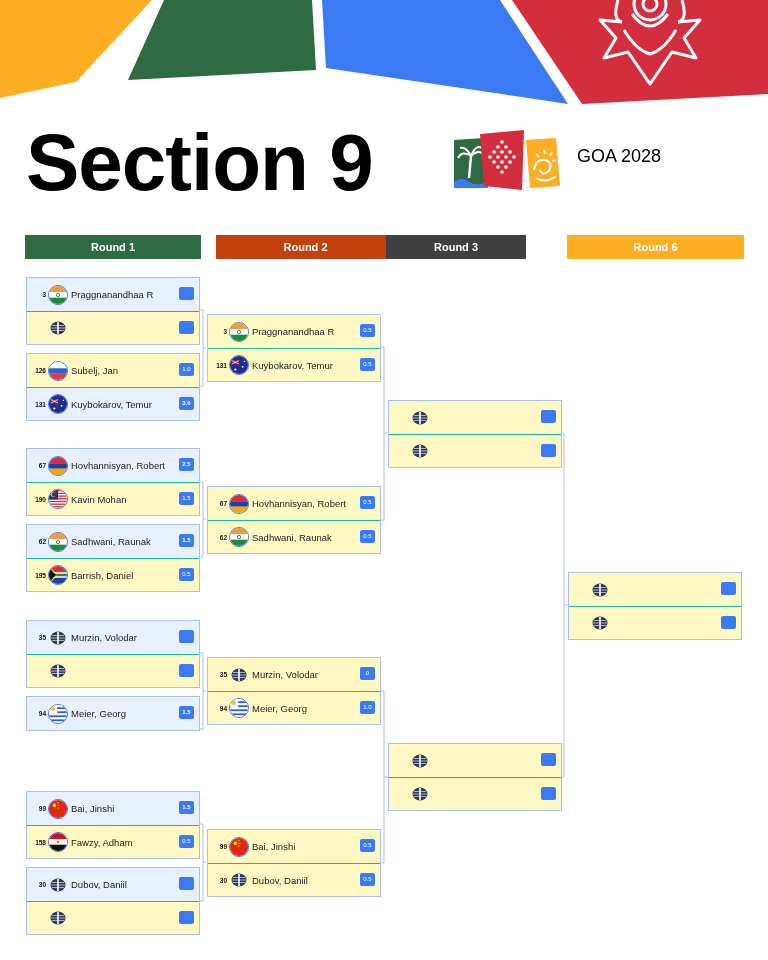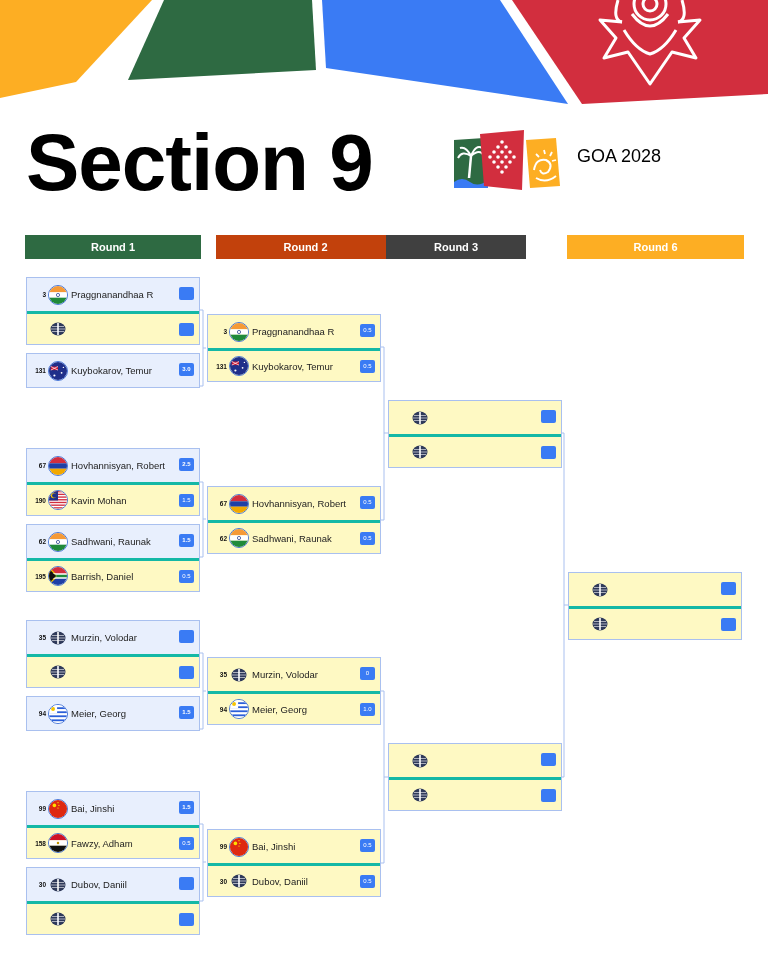--- a/index.html
+++ b/index.html
@@ -15,21 +15,21 @@
   .logo-text { position: absolute; left: 127px; top: 20px; }
   .logo-line1 { font-size: 19px; font-weight: 700; color: #000; letter-spacing: -0.5px; line-height: 20px; }
   .logo-line2 { font-size: 18px; font-weight: 400; color: #000; line-height: 20px; }
 
   .round-header { position: absolute; top: 235px; height: 24px; color: #fff; font-size: 11px; font-weight: 700; text-align: center; line-height: 24px; }
 
   .lines { position: absolute; left: 0; top: 0; width: 768px; height: 960px; pointer-events: none; }
 
   .match { position: absolute; width: 174px; border: 1px solid #a9c0ef; background: #fef9c3; }
   .slot { position: relative; height: 33px; display: flex; align-items: center; }
-  .slot + .slot { border-top: 3px solid #14b8a6; justify-content: flex-end; }
+  .slot + .slot { border-top: 1px solid #14b8a6; justify-content: flex-end; }
   .slot.win { background: #e8effd; }
   .seed { width: 19px; text-align: right; font-size: 6.5px; font-weight: 700; color: #111; margin-right: 2px; flex: none; }
   .flag { width: 20px; height: 20px; border-radius: 50%; flex: none; overflow: hidden; position: relative; border: 1.5px solid #4a78d8; }
   .flag svg { display: block; width: 100%; height: 100%; }
   .fide { width: 20px; height: 20px; flex: none; display: flex; align-items: center; justify-content: center; }
   .name { margin-left: 3px; font-size: 9.5px; color: #222; white-space: nowrap; flex: 1; }
   .score { position: absolute; right: 5px; top: 9px; width: 15px; height: 13px; background: #3a7bf4; border-radius: 2px; color: #fff; font-size: 6px; text-align: center; line-height: 13px; }
   .score.empty { width: 15px; height: 13px; top: 9px; }
   .score.bold { font-weight: 700; }
 </style>
@@ -138,20 +138,32 @@
           <path d="M8,1 L8,13" stroke="#fff" stroke-width="1.6"></path>
           <path d="M2,4.5 H14 M1,7 H15 M2,9.5 H14" stroke="#fff" stroke-width="0.6"></path>
         </svg>
       </span>
     <span class="name"></span>
     <span class="score empty"></span>
   </div>
 </div>
 
 <div class="match" style="left:26px;top:353px;">
+  <div class="slot">
+    <span class="seed">126</span>
+    <span class="flag">
+        <svg viewBox="0 0 20 20">
+          <rect width="20" height="7" fill="#fff"></rect>
+          <rect y="7" width="20" height="6" fill="#2b5fd9"></rect>
+          <rect y="13" width="20" height="7" fill="#e23a3a"></rect>
+        </svg>
+      </span>
+    <span class="name">Subelj, Jan</span>
+    <span class="score">1.0</span>
+  </div>
   <div class="slot win">
     <span class="seed">131</span>
     <span class="flag">
         <svg viewBox="0 0 20 20">
           <rect width="20" height="20" fill="#1f2f8a"></rect>
           <rect x="2" y="5" width="8" height="4" fill="#c8102e"></rect>
           <path d="M2,5 L10,9 M10,5 L2,9" stroke="#fff" stroke-width="0.8"></path>
           <circle cx="14" cy="12" r="1" fill="#fff"></circle>
           <circle cx="6" cy="15" r="1.2" fill="#fff"></circle>
           <circle cx="16" cy="6" r="0.8" fill="#fff"></circle>

